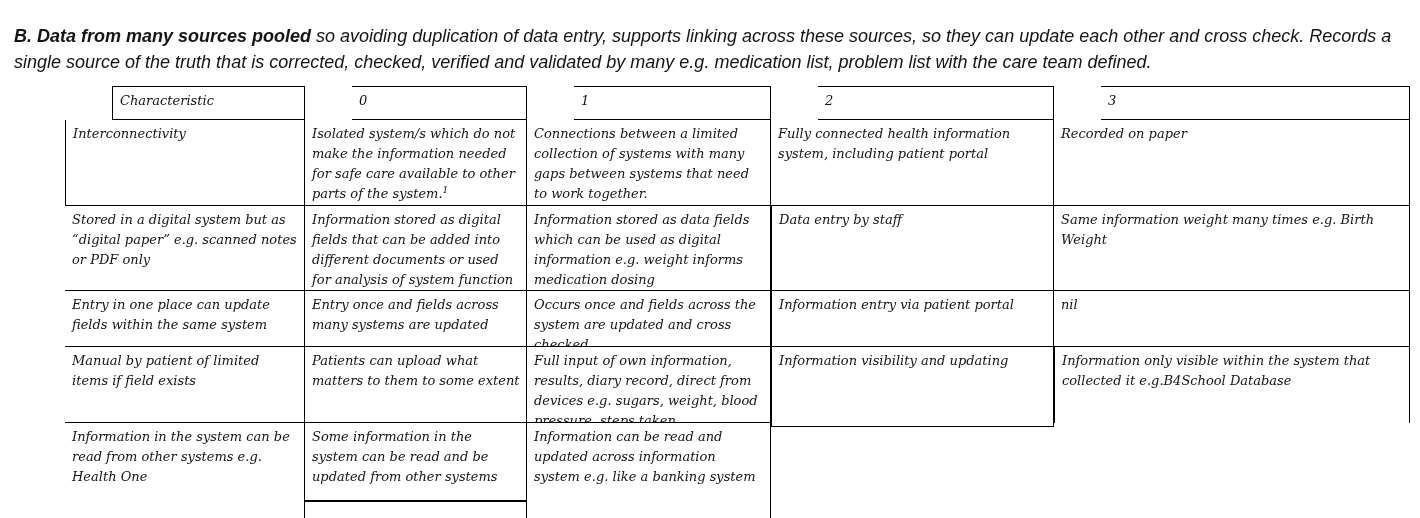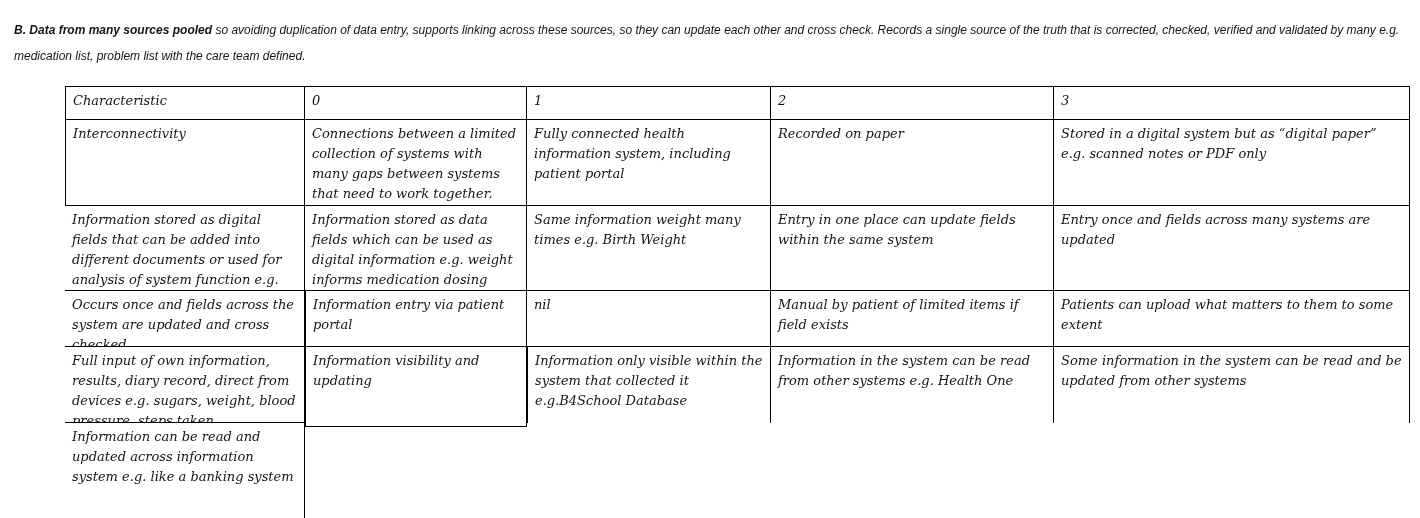--- a/index.html
+++ b/index.html
@@ -11,21 +11,21 @@
     background: #ffffff;
     color: #111111;
     font-family: "Liberation Sans", sans-serif;
   }
   .intro {
     position: absolute;
     left: 14px;
     top: 5px;
     width: 1394px;
     font-style: italic;
-    font-size: 12px;
+    font-size: 18px;
     line-height: 26px;
     color: #151515;
   }
   .intro .lead { font-weight: bold; }
   .rubric-table {
     position: absolute;
     left: 65px;
     top: 86px;
     display: grid;
     grid-template-columns: 240px 222px 244px 283px 356px;
@@ -36,21 +36,21 @@
     color: #141414;
   }
   .cell {
     box-sizing: border-box;
     border-right: 1.5px solid #000;
     border-bottom: 1.5px solid #000;
     padding: 4px 6px 0 7px;
     overflow: hidden;
   }
   .cell.first { border-left: 1.5px solid #000; }
-  .cell.header { border-top: 1.5px solid #000; }
+  .cell.header { border-top: 1.5px solid #000; margin-left: 47px; }
   .cell.short { height: 80px; align-self: start; font-style: italic; }
   .cell.bl { border-left: 1.5px solid #000; }
   .cell.cut { position: relative; border-bottom: none; }
   .cell.open { border-bottom: none; }
   .hline {
     position: absolute;
     top: 77px;
     left: 0;
     right: 0;
     height: 2px;
@@ -64,26 +64,28 @@
 <div class="page">
   <p class="intro"><span class="lead">B. Data from many sources pooled</span><span> so avoiding duplication of data entry, supports linking across these sources, so they can update each other and cross check. Records a single source of the truth that is corrected, checked, verified and validated by many e.g. medication list, problem list with the care team defined.</span></p>
 
   <div class="rubric-table" style="grid-template-rows: 34px 86px 85px 56px 76px 140px;">
       <div class="cell header first">Characteristic</div>
       <div class="cell header">0</div>
       <div class="cell header">1</div>
       <div class="cell header">2</div>
       <div class="cell header">3</div>
       <div class="cell first">Interconnectivity</div>
+      <div class="cell">Isolated system/s which do not make the information needed for safe care available to other parts of the system.<sup>1</sup></div>
       <div class="cell">Connections between a limited collection of systems with many gaps between systems that need to work together.</div>
       <div class="cell">Fully connected health information system, including patient portal</div>
       <div class="cell">Recorded on paper</div>
       <div class="cell">Stored in a digital system but as “digital paper” e.g. scanned notes or PDF only</div>
       <div class="cell">Information stored as digital fields that can be added into different documents or used for analysis of system function e.g. Lab results into discharge summary</div>
       <div class="cell">Information stored as data fields which can be used as digital information e.g. weight informs medication dosing</div>
+      <div class="cell first">Data entry by staff</div>
       <div class="cell">Same information weight many times e.g. Birth Weight</div>
       <div class="cell">Entry in one place can update fields within the same system</div>
       <div class="cell">Entry once and fields across many systems are updated</div>
       <div class="cell">Occurs once and fields across the system are updated and cross checked</div>
       <div class="cell first">Information entry via patient portal</div>
       <div class="cell">nil</div>
       <div class="cell">Manual by patient of limited items if field exists</div>
       <div class="cell">Patients can upload what matters to them to some extent</div>
       <div class="cell">Full input of own information, results, diary record, direct from devices e.g. sugars, weight, blood pressure, steps taken</div>
       <div class="cell first short">Information visibility and updating</div>

